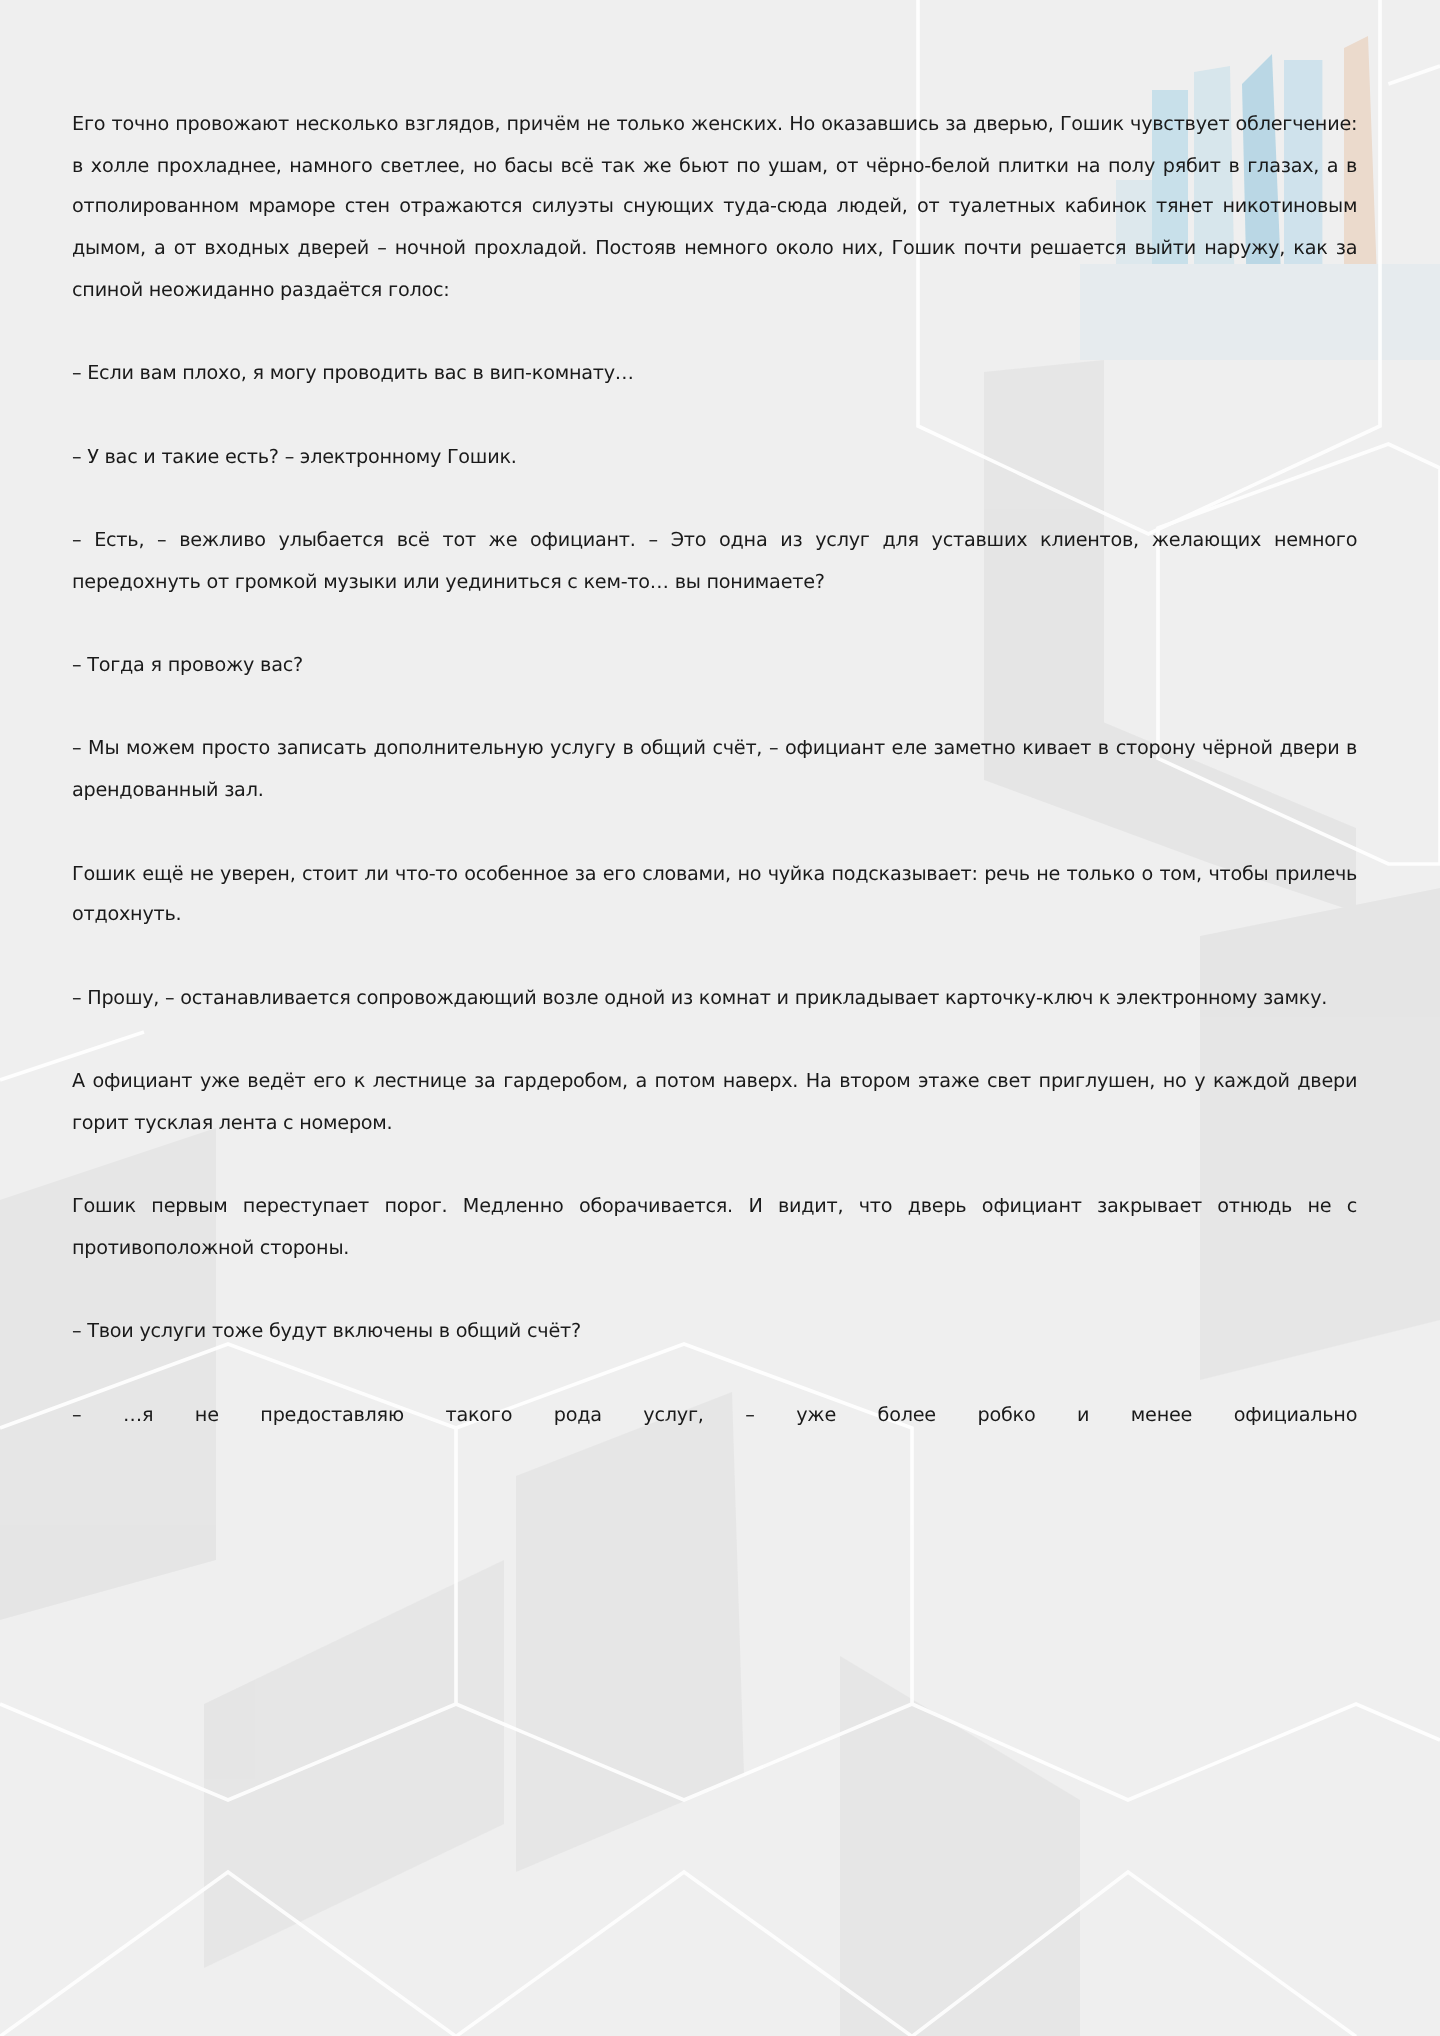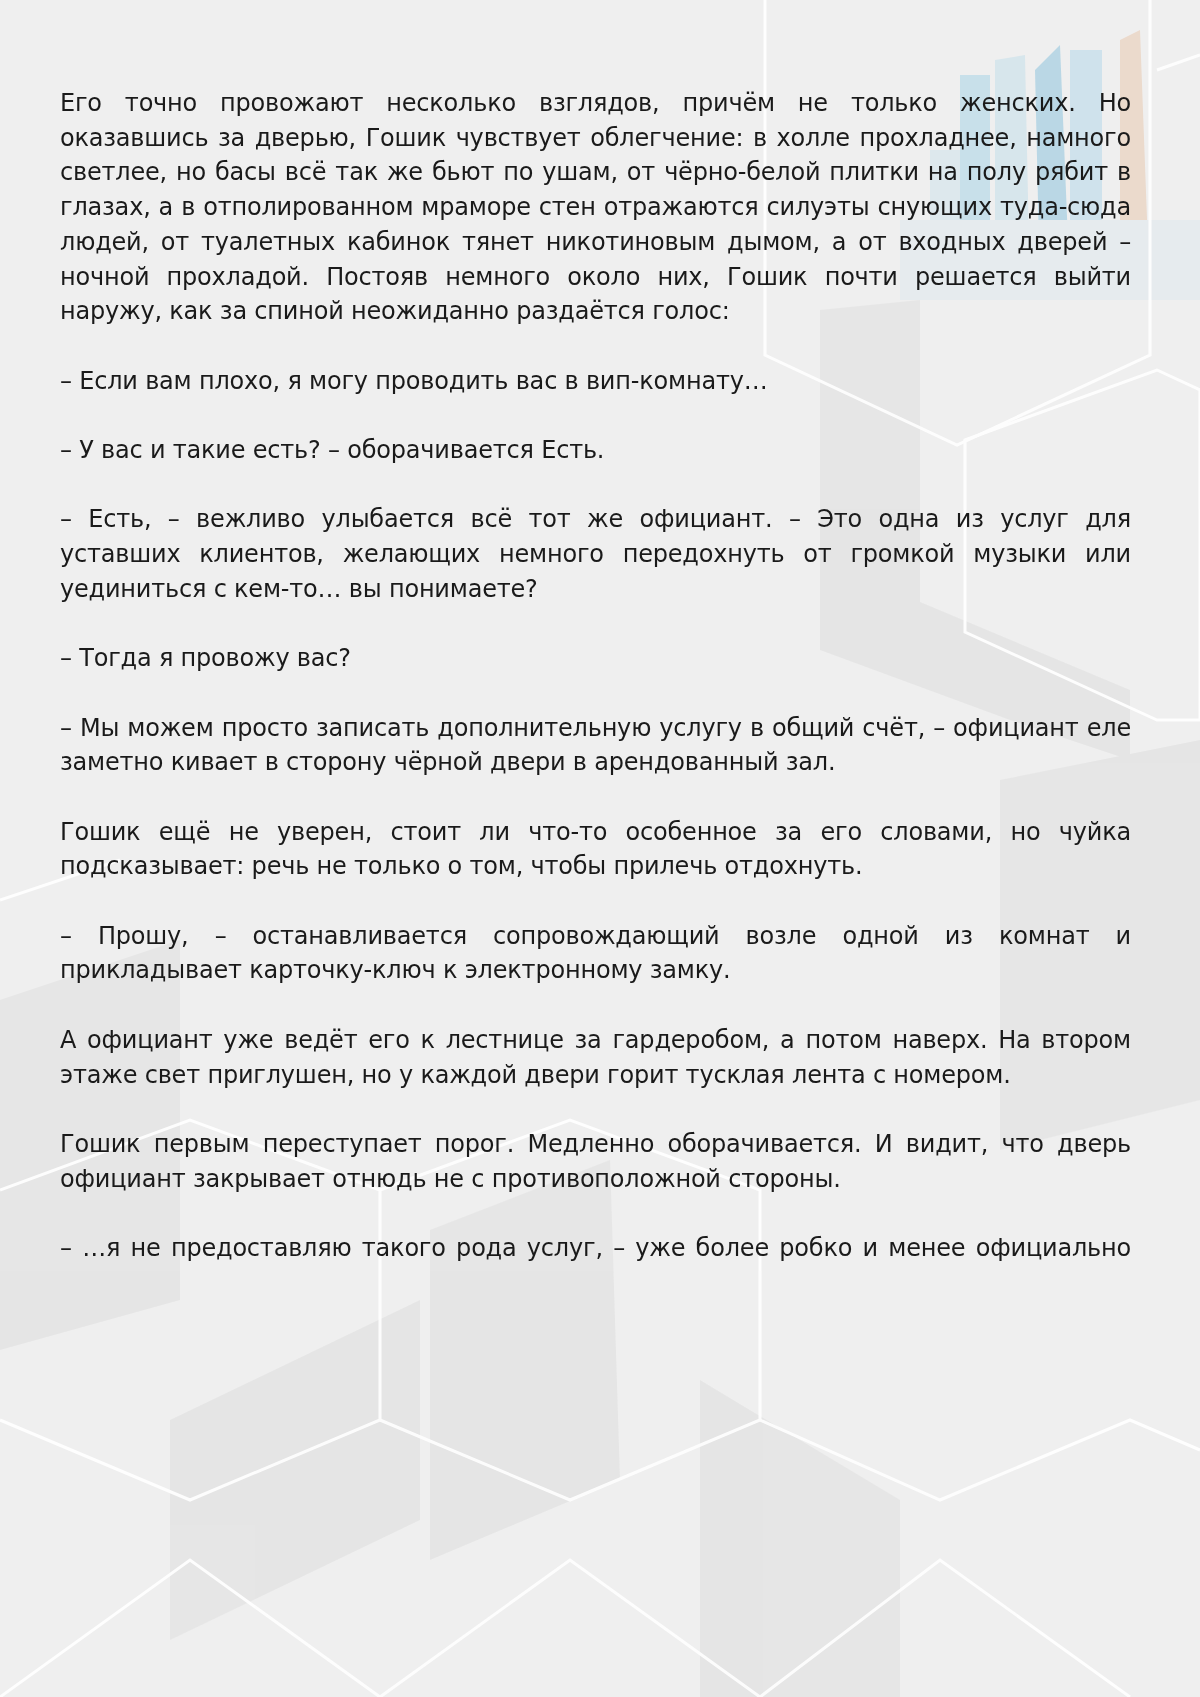--- a/index.html
+++ b/index.html
@@ -5,21 +5,21 @@
   html, body { margin: 0; padding: 0; }
   body {
     width: 1200px; height: 1697px; overflow: hidden; position: relative;
     background: #efefef;
     font-family: "DejaVu Sans", "Liberation Sans", sans-serif;
   }
   .bg { position: absolute; inset: 0; z-index: 0; }
   .page {
     position: absolute; left: 60px; top: 86px; width: 1071px;
     z-index: 1;
-    font-size: 24px; line-height: 34.7px; color: #1a1a1a;
+    font-size: 16px; line-height: 34.7px; color: #1a1a1a;
     text-align: justify; letter-spacing: -0.2px;
   }
   .page p { margin: 0 0 34.7px 0; }
 </style>
 </head>
 <body>
 
 <svg class="bg" width="1200" height="1697" viewBox="0 0 1200 1697">
 
   <g fill="#e2e2e2" opacity="0.7">
@@ -52,22 +52,23 @@
     <polyline points="0,1697 190,1560 380,1697"></polyline>
     <polyline points="380,1697 570,1560 760,1697"></polyline>
     <polyline points="760,1697 940,1560 1130,1697"></polyline>
     <polyline points="0,900 120,860"></polyline>
   </g>
 </svg>
 
 <main class="page">
   <p>Его точно провожают несколько взглядов, причём не только женских. Но оказавшись за дверью, Гошик чувствует облегчение: в холле прохладнее, намного светлее, но басы всё так же бьют по ушам, от чёрно-белой плитки на полу рябит в глазах, а в отполированном мраморе стен отражаются силуэты снующих туда-сюда людей, от туалетных кабинок тянет никотиновым дымом, а от входных дверей – ночной прохладой. Постояв немного около них, Гошик почти решается выйти наружу, как за спиной неожиданно раздаётся голос:</p>
   <p>– Если вам плохо, я могу проводить вас в вип-комнату…</p>
-  <p>– У вас и такие есть? – оборачивается Есть.</p>
+  <p>– У вас и такие есть? – электронному Гошик.</p>
   <p>– Есть, – вежливо улыбается всё тот же официант. – Это одна из услуг для уставших клиентов, желающих немного передохнуть от громкой музыки или уединиться с кем-то… вы понимаете?</p>
   <p>– Тогда я провожу вас?</p>
   <p>– Мы можем просто записать дополнительную услугу в общий счёт, – официант еле заметно кивает в сторону чёрной двери в арендованный зал.</p>
   <p>Гошик ещё не уверен, стоит ли что-то особенное за его словами, но чуйка подсказывает: речь не только о том, чтобы прилечь отдохнуть.</p>
   <p>– Прошу, – останавливается сопровождающий возле одной из комнат и прикладывает карточку-ключ к электронному замку.</p>
   <p>А официант уже ведёт его к лестнице за гардеробом, а потом наверх. На втором этаже свет приглушен, но у каждой двери горит тусклая лента с номером.</p>
   <p>Гошик первым переступает порог. Медленно оборачивается. И видит, что дверь официант закрывает отнюдь не с противоположной стороны.</p>
+  <p>– Твои услуги тоже будут включены в общий счёт?</p>
   <p style="text-align-last: justify;">– …я не предоставляю такого рода услуг, – уже более робко и менее официально</p>
 </main>
 
 </body></html>

